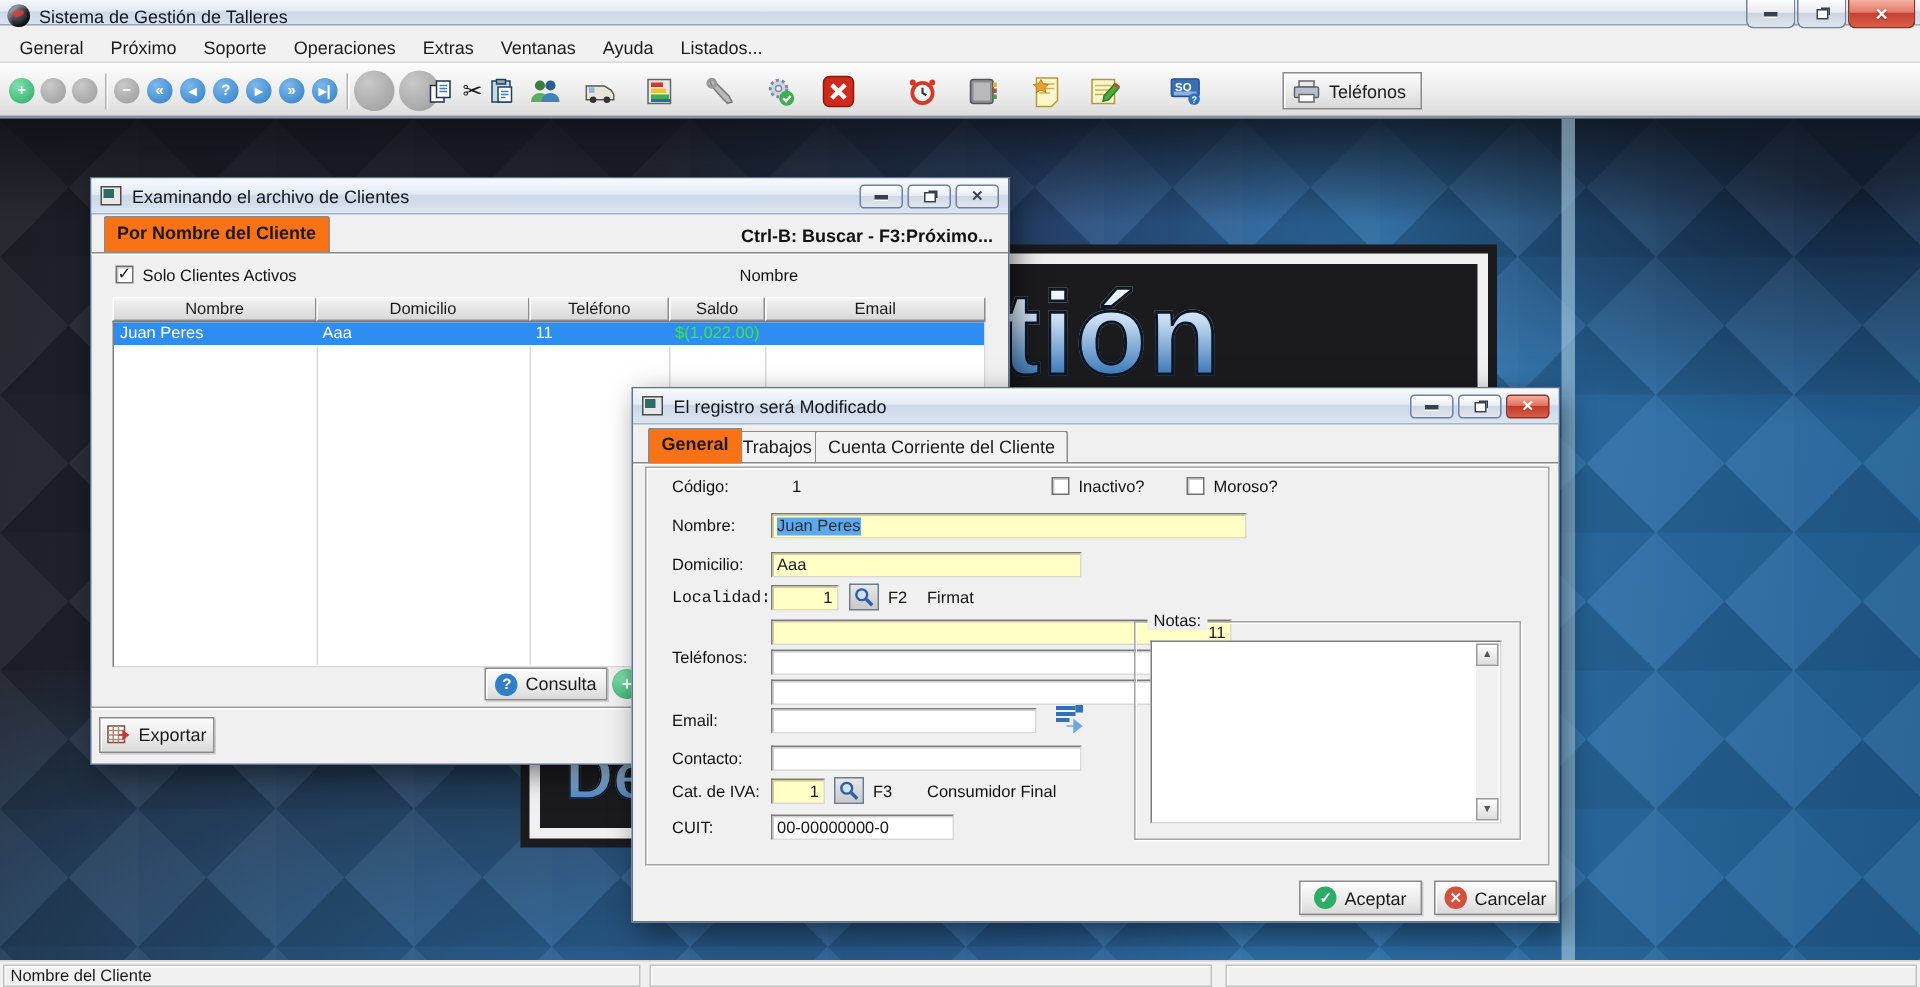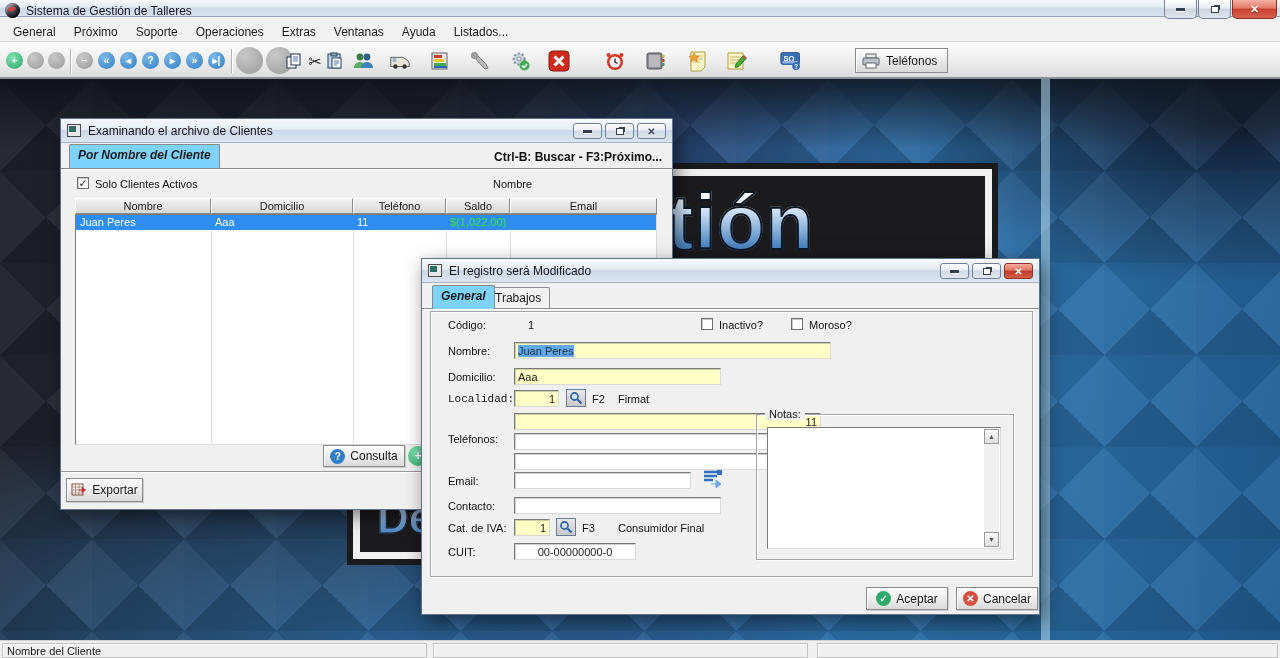--- a/index.html
+++ b/index.html
@@ -81,21 +81,21 @@
   .child-title { left:27px; top:5px; font-size:12px; color:#15151a; }
   .cbtn { width:29px; height:16px; margin-left:3px; border:1px solid #70819c; border-radius:3px;
     background:linear-gradient(#ffffff,#e8edf3 45%,#cfd8e4 50%,#e0e6ef);
     display:flex; align-items:center; justify-content:center; }
   .cbtn.red { background:linear-gradient(#f3ada0,#e0725e 45%,#c13a28 50%,#d5604b); border-color:#8c3326; }
   .cgroup { top:4px; display:flex; }
 
   
   .tab { height:22px; padding:3px 8px 0; font-size:12px; background:#f2f2f2;
     border:1px solid #8a8a8a; border-bottom:none; border-radius:2px 2px 0 0; }
-  .tab.active { font-weight:bold; background:#7dd3fc; z-index:2; height:24px; margin-top:-2px;font-style:italic; }
+  .tab.active { font-weight:bold; background:#f97316; z-index:2; height:24px; margin-top:-2px; }
   .tabline { height:1px; background:#8a8a8a; box-shadow:0 1px 0 #fff; }
 
   
   .field { background:#fff; border:1px solid #7b7b7b; border-right-color:#d9d9d9; border-bottom-color:#d9d9d9;
     box-shadow:inset 1px 1px 0 rgba(64,64,64,.25); padding:2px 3px 0; height:17px; font-size:11px; overflow:hidden; white-space:nowrap; }
   .yellow { background:#FFFFC6; }
   .num { text-align:right; }
   .lbl { font-size:11px; color:#111; }
   .cb { width:12px; height:12px; background:#fff; border:1px solid #707070;
     box-shadow:inset 1px 1px 0 rgba(96,96,96,.35); font-size:11px; line-height:10px; text-align:center; }
@@ -369,20 +369,21 @@
               <span class="glyph-restore"></span>
             </div>
           <div class="cbtn red">
               <span style="color:#fff;font-weight:bold;font-size:10px">✕</span>
             </div>
         </div>
       </div>
 
       <div class="abs tab active" style="left:10px; top:28px;">General</div>
       <div class="abs tab" style="left:64px; top:28px;">Trabajos</div>
+      <div class="abs tab" style="left:121px; top:28px;">Cuenta Corriente del Cliente</div>
       <div class="abs tabline" style="left:0; right:0; top:49px;"></div>
 
       <div class="abs etched" style="left:8px; top:52px; width:603px; height:266px; background:#f0f0f0;"></div>
 
       <div class="abs lbl" style="left:26px; top:60px;">Código:</div>
       <div class="abs lbl" style="left:106px; top:60px;">1</div>
       <div class="abs cb" style="left:279px; top:59px;"></div>
       <div class="abs lbl" style="left:297px; top:60px;">Inactivo?</div>
       <div class="abs cb" style="left:369px; top:59px;"></div>
       <div class="abs lbl" style="left:387px; top:60px;">Moroso?</div>
@@ -427,21 +428,21 @@
       <div class="abs lookup" style="left:134px; top:259px;">
         <svg width="14" height="14" viewBox="0 0 14 14">
             <circle cx="5.5" cy="5.5" r="3.6" fill="#cfe2f4" stroke="#2b5fa8" stroke-width="1.6"></circle>
             <path d="M8.5 8.5l4 4" stroke="#2b5fa8" stroke-width="2.2"></path>
           </svg>
       </div>
       <div class="abs lbl" style="left:160px; top:263px;">F3</div>
       <div class="abs lbl" style="left:196px; top:263px;">Consumidor Final</div>
 
       <div class="abs lbl" style="left:26px; top:287px;">CUIT:</div>
-      <div class="abs field" style="left:92px; top:284px; width:122px; text-align:center;">00-00000000-0</div>
+      <div class="abs field" style="left:92px; top:284px; width:122px; text-align:left;">00-00000000-0</div>
 
       <div class="abs etched" style="left:334px; top:155px; width:258px; height:146px;">
         <div class="abs lbl" style="left:8px; top:-7px; background:#f0f0f0; padding:0 4px;">Notas:</div>
         <div class="abs" style="left:10px; top:12px; right:12px; bottom:10px; background:#fff; border:1px solid #7b7b7b; border-right-color:#d9d9d9; border-bottom-color:#d9d9d9;">
           <div class="scrollbar">
             <div class="sb-btn" style="top:0">▲</div>
             <div class="sb-btn" style="bottom:0">▼</div>
           </div>
         </div>
       </div>

